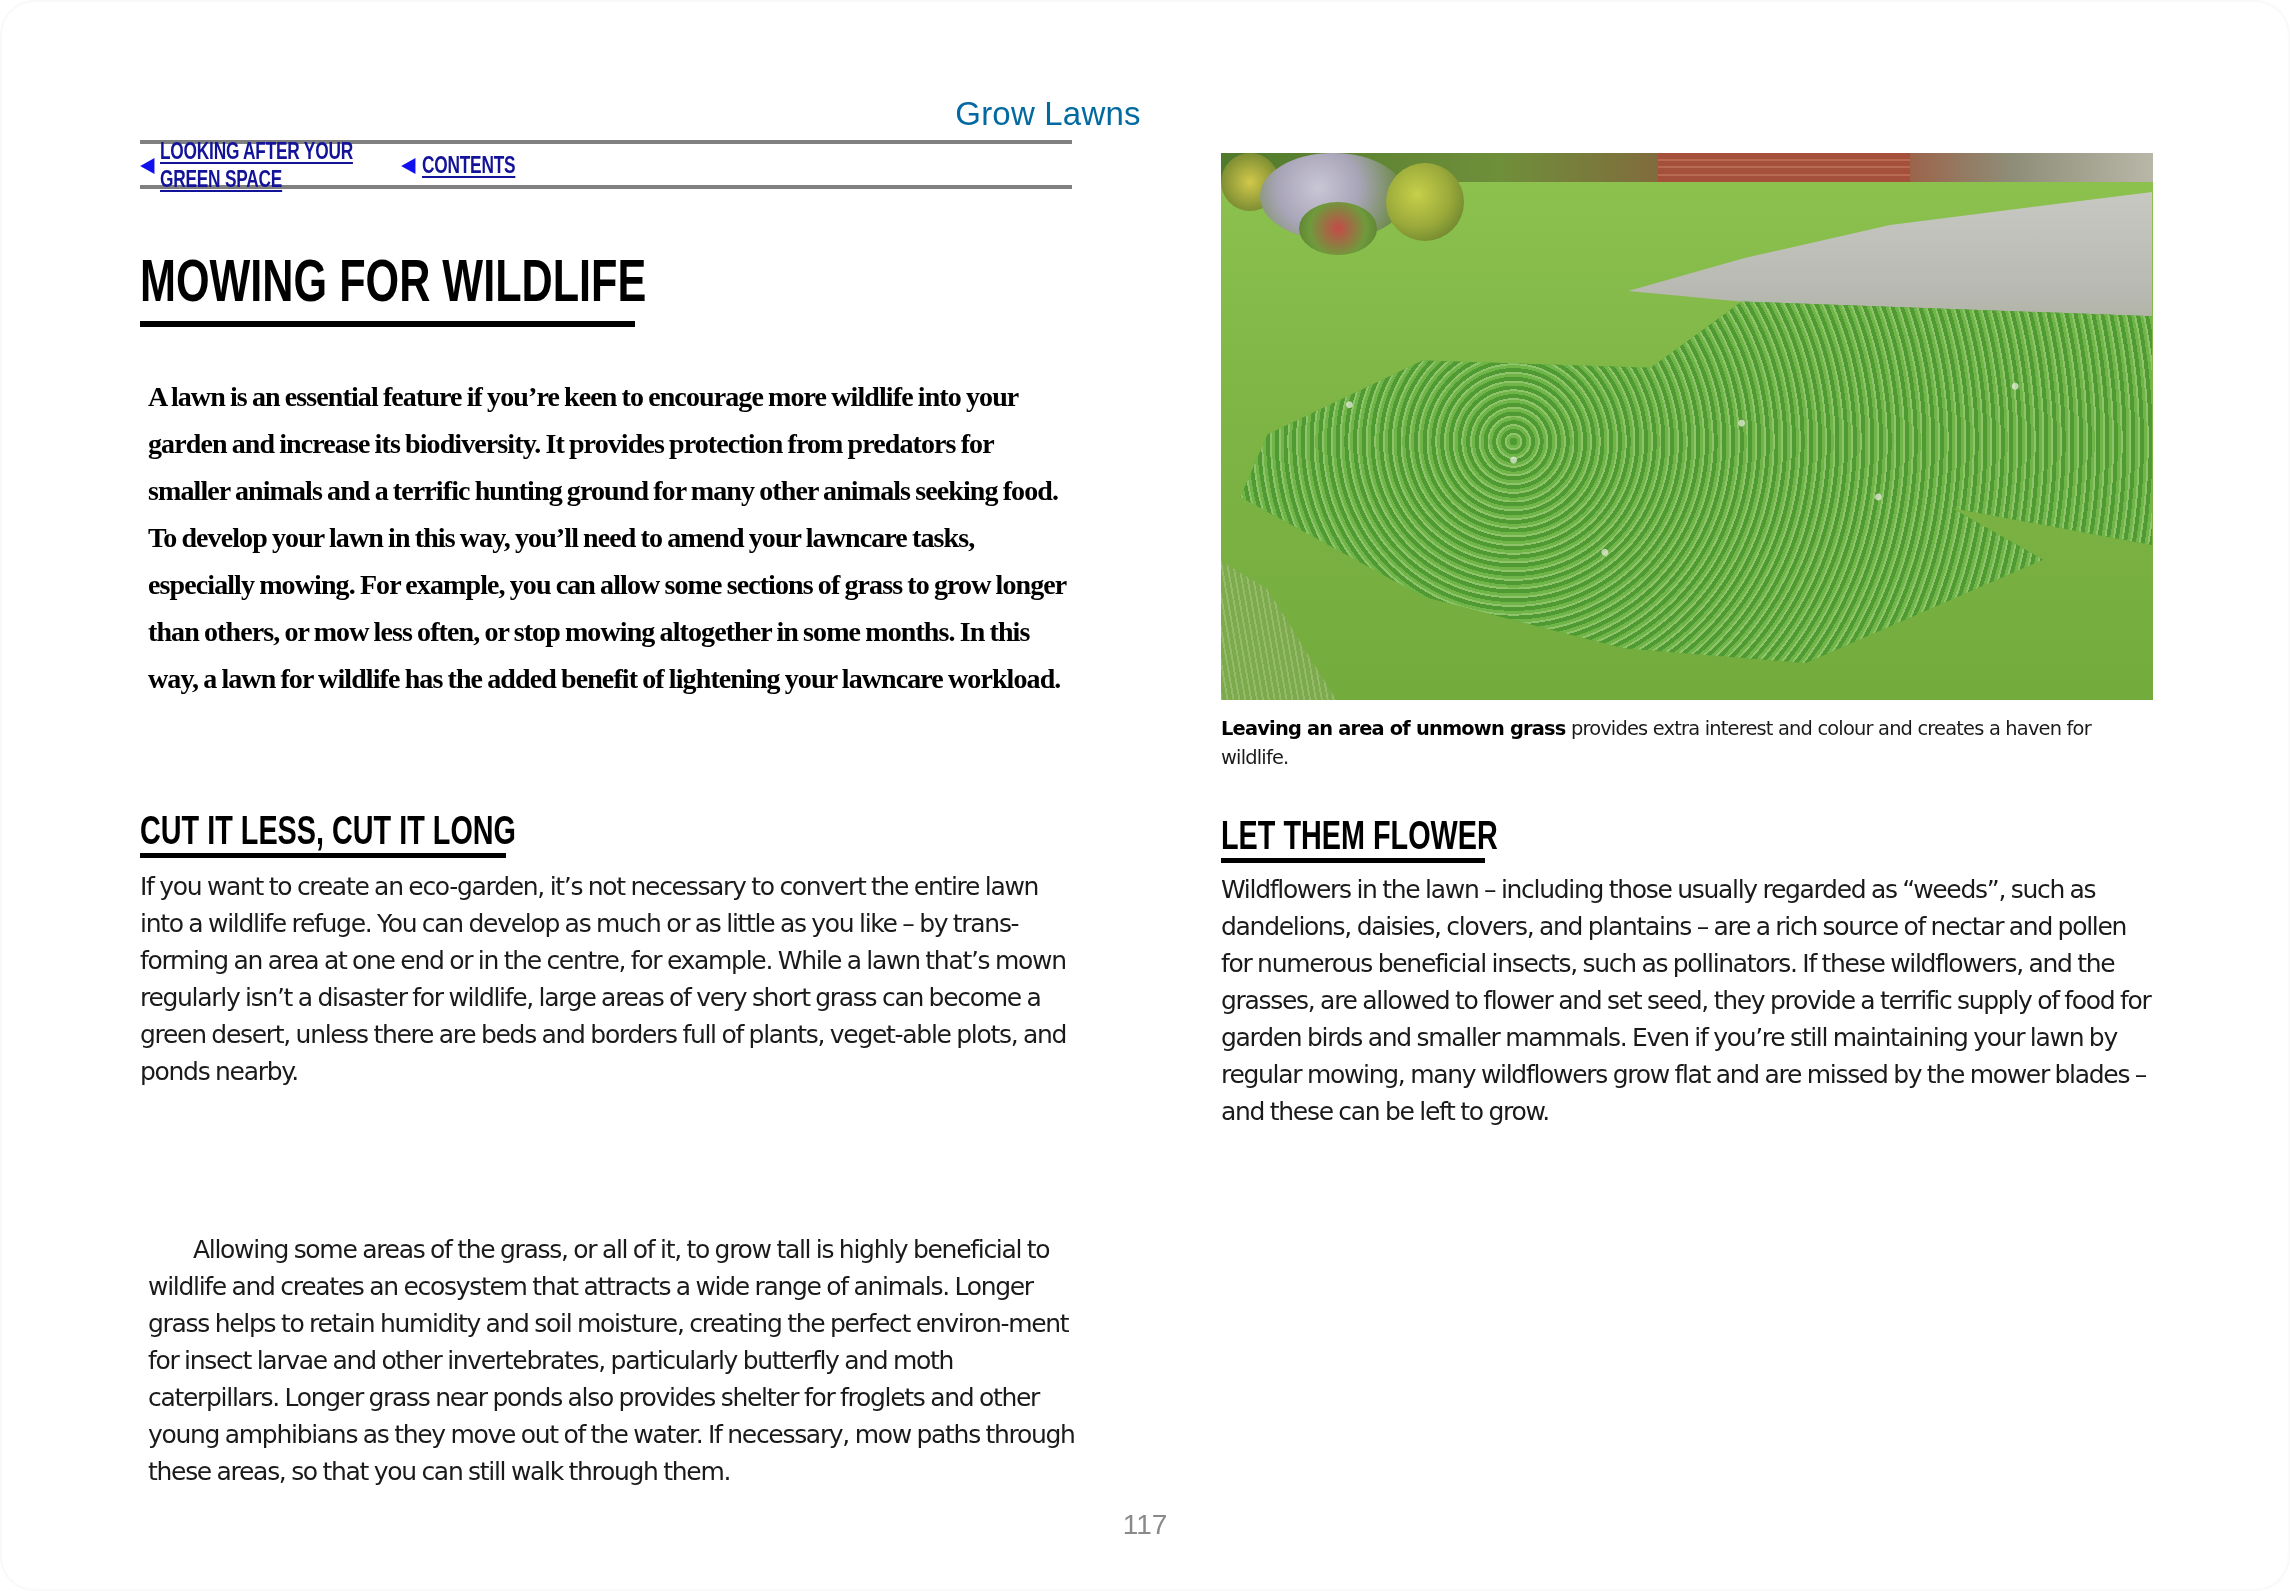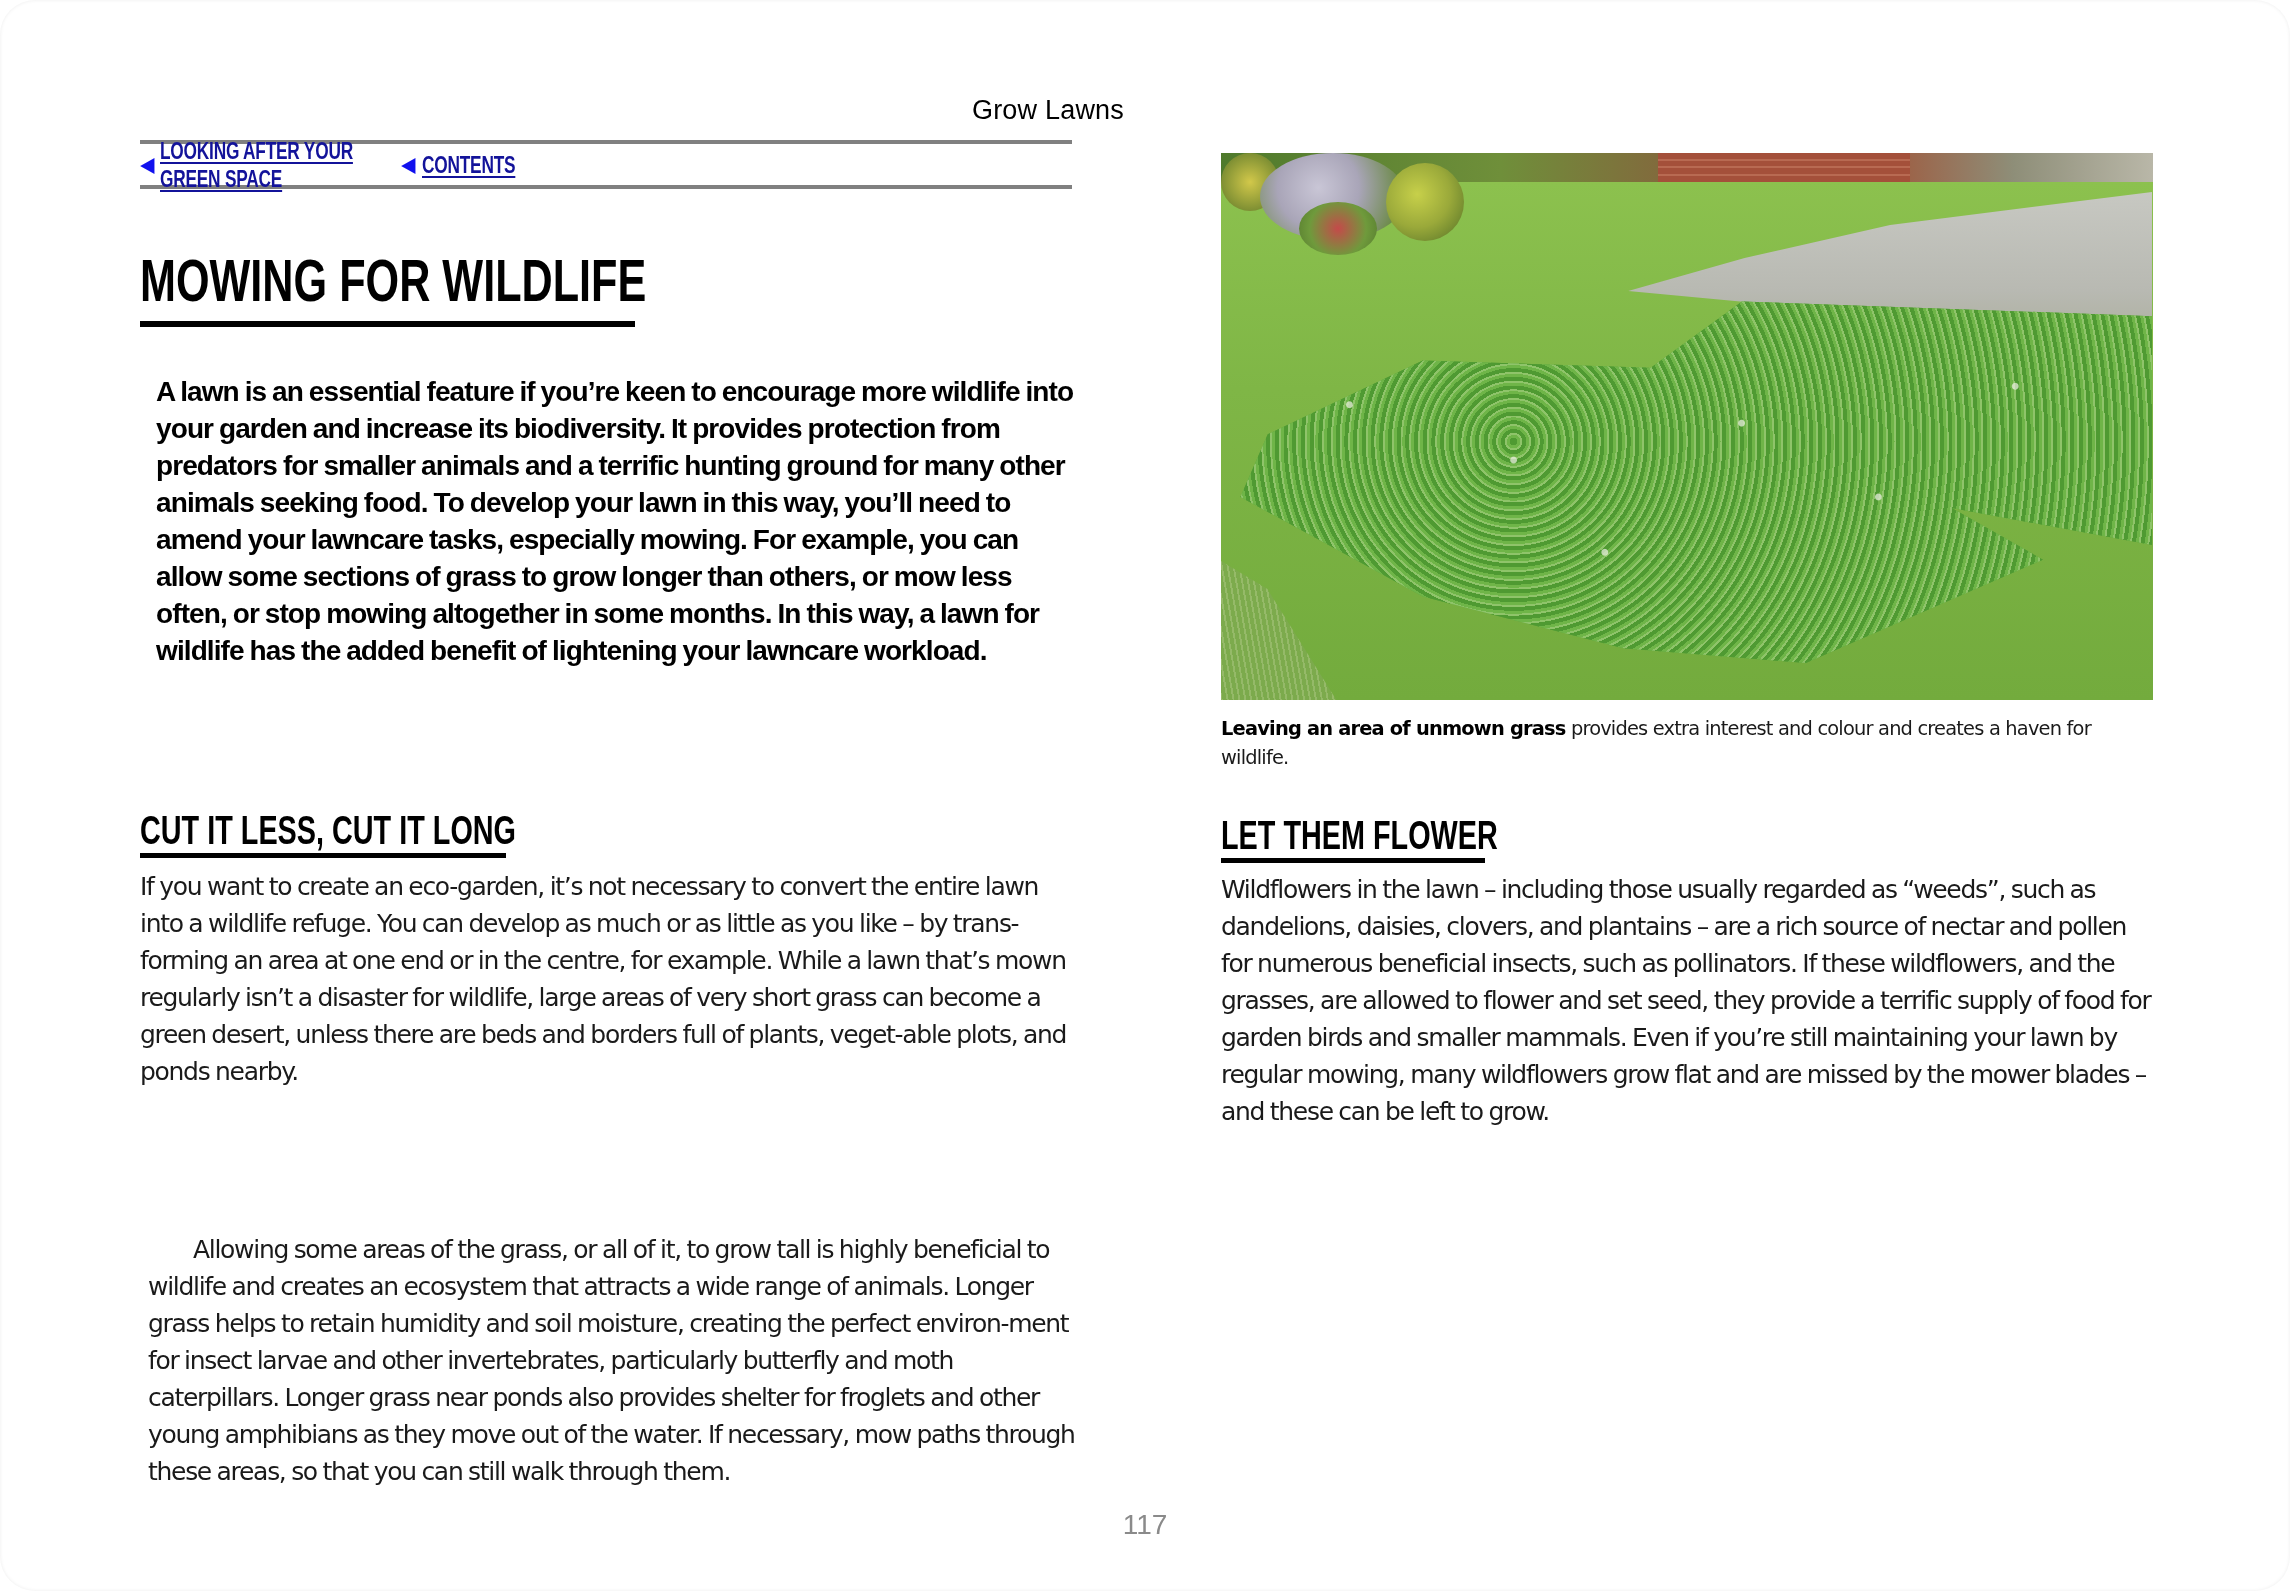--- a/index.html
+++ b/index.html
@@ -22,22 +22,22 @@
       border-radius: 35px;
       box-shadow: inset 0 0 3.9px rgba(0,0,0,0.08);
       pointer-events: none;
     }
     .running-head {
       position: absolute;
       left: 0; width: 2096px;
       top: 95px;
       text-align: center;
       font-family: "Liberation Sans", sans-serif;
-      font-size: 27px;
-      color: #000000;
+      font-size: 33px;
+      color: #0369a1;
       letter-spacing: 0.2px;
     }
     .page-number {
       position: absolute;
       left: 0; width: 2290px;
       top: 1509px;
       text-align: center;
       font-family: "Liberation Sans", sans-serif;
       font-size: 28px;
       color: #8a8a8a;
@@ -109,28 +109,28 @@
     .title-rule {
       position: absolute;
       left: 0;
       top: 181px;
       width: 495px;
       height: 5.8px;
       background: #000;
     }
     .lead {
       position: absolute;
-      left: 16px;
+      left: 8px;
       top: 233px;
       width: 932px;
       margin: 0;
-      font-family: Liberation Sans, sans-serif;
+      font-family: Liberation Serif, serif;
       font-weight: bold;
       font-size: 28px;
-      line-height: 37px;
+      line-height: 47px;
       color: #000;
       letter-spacing: -0.9px;
       word-spacing: -1px;
     }
     .subhead {
       position: absolute;
       margin: 0;
       font-family: "Liberation Sans", sans-serif;
       font-weight: bold;
       font-size: 40px;

